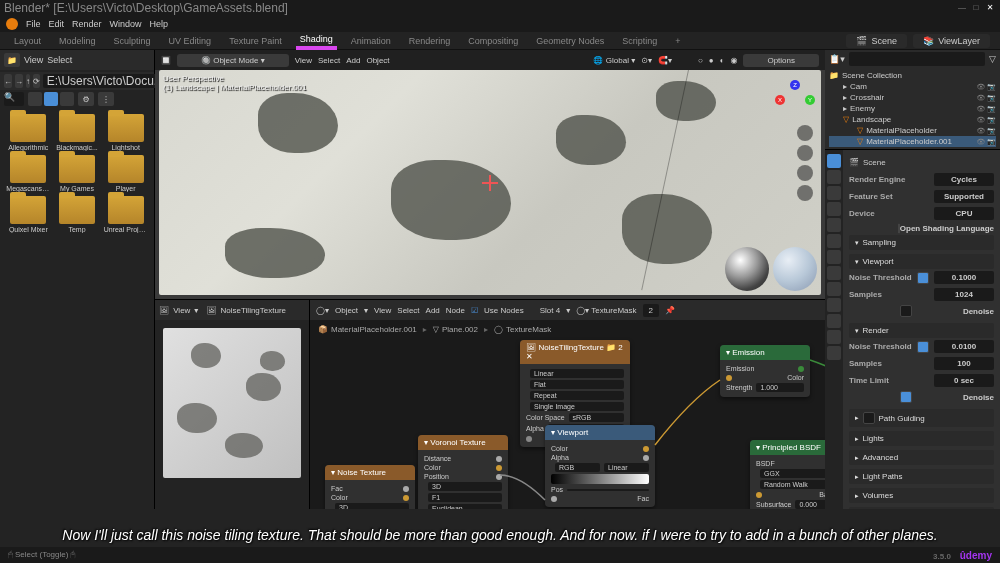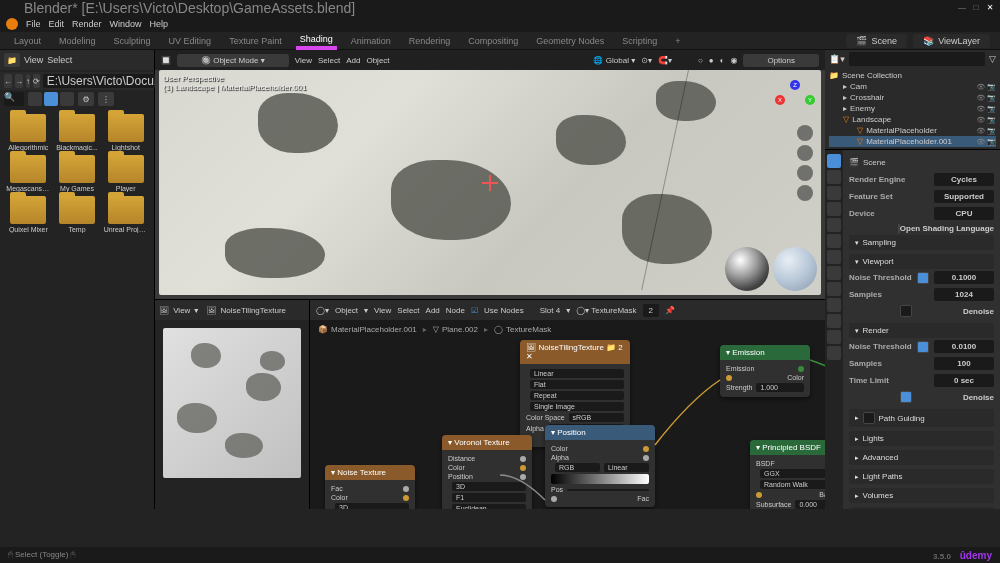--- a/index.html
+++ b/index.html
@@ -1,18 +1,18 @@
 <!DOCTYPE html>
 <html><head>
 <meta charset="utf-8">
 <style>
 * { margin:0; padding:0; box-sizing:border-box; font-family:Arial,sans-serif; }
 body { width:1000px; height:563px; background:#232323; color:#ccc; font-size:9px; overflow:hidden; position:relative; }
 .titlebar { height:16px; background:#1a1a1a; display:flex; align-items:center; padding:0 4px; justify-content:space-between; }
-.title-txt { color:#888; font-size:14px;margin-left:20px; }
+.title-txt { color:#888; font-size:12px; }
 .win-btns { display:flex; gap:2px; }
 .win-btn { width:12px; height:12px; color:#888; text-align:center; line-height:12px; font-size:8px; }
 .win-btn.close { color:#fff; }
 .menubar { height:16px; background:#1a1a1a; display:flex; align-items:center; gap:8px; padding:0 6px; }
 .blender-logo { width:12px; height:12px; background:#e87d0d; border-radius:50%; }
 .menu-item { color:#ccc; font-size:9px; cursor:pointer; }
 .workspace-tabs { height:18px; background:#232323; display:flex; align-items:center; gap:10px; padding:0 10px; border-bottom:1px solid #111; }
 .ws-tab { color:#888; font-size:9px; cursor:pointer; padding:2px 4px; }
 .ws-tab.active { color:#fff; border-bottom:4px solid #d946ef; }
 .ws-right { margin-left:auto; display:flex; gap:6px; align-items:center; font-size:9px; }
@@ -352,21 +352,21 @@
                 <span>Alpha</span>
                 <span class="node-field">Straight</span>
               </div>
             <div class="node-row">
                 <span class="socket sock-grey"></span>
                 <span>Vector</span>
               </div>
           </div>
         </div>
 
-        <div class="node" style="top:135px;left:132px;width:70px">
+        <div class="node" style="top:135px;left:108px;width:70px">
           <div class="node-hdr nh-orange">▾ Voronoi Texture</div>
           <div class="node-body">
             <div class="node-row">
                 <span>Distance</span>
                 <span class="socket"></span>
               </div>
             <div class="node-row">
                 <span>Color</span>
                 <span class="socket sock-yellow"></span>
               </div>
@@ -399,21 +399,21 @@
                 <span class="socket sock-yellow"></span>
               </div>
             <div class="node-row">
                 <span class="node-field">3D</span>
               </div>
 
           </div>
         </div>
 
         <div class="node" style="top:125px;left:235px;width:110px">
-          <div class="node-hdr nh-conv">▾ Position</div>
+          <div class="node-hdr nh-conv">▾ Viewport</div>
           <div class="node-body">
             <div class="node-row">
                 <span>Color</span>
                 <span class="socket sock-yellow"></span>
               </div>
             <div class="node-row">
                 <span>Alpha</span>
                 <span class="socket"></span>
               </div>
             <div class="node-row">
@@ -614,20 +614,21 @@
         <div class="prop-section">
             <div class="prop-title collapsed">Curves</div>
           </div>
 
       </div>
     </div>
   </div>
 </div>
 
 <div class="subtitles">
+  <div class="sub-en">Now I'll just call this noise tiling texture. That should be more than good enough. And for now. if I were to try to add in a bunch of other planes.</div>
 </div>
 
 <div class="statusbar">
   <span>🖱 <span>Select (Toggle)</span> 🖱</span>
   <span>
     <span class="version">3.5.0</span>
     &nbsp;&nbsp;
     <span class="udemy">ûdemy</span>
   </span>
 </div>

